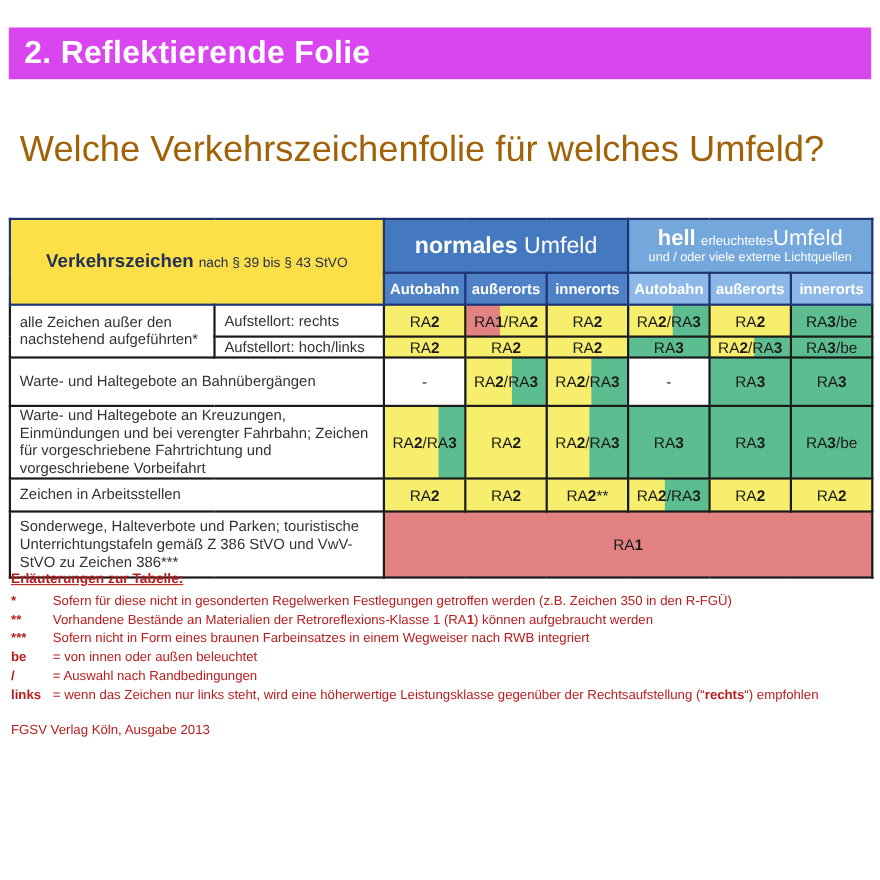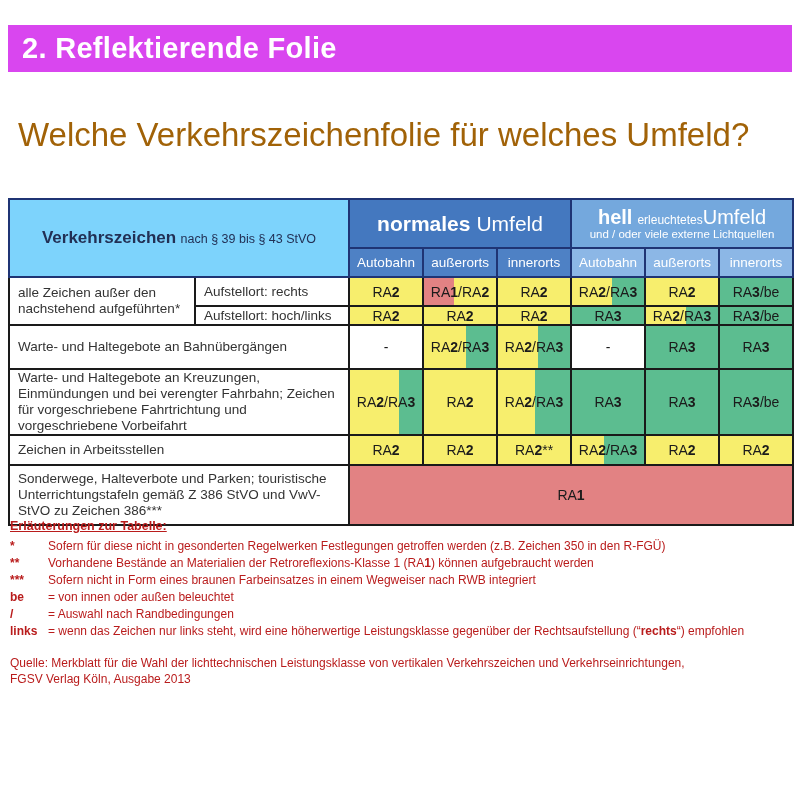--- a/index.html
+++ b/index.html
@@ -23,21 +23,21 @@
   .corner{text-align:center;}
   .corner-title{font-weight:bold;font-size:17px;color:#223055;}
   .corner-sub{font-size:12.5px;color:#223055;}
   .gh{color:#fff;text-align:center;}
   .gh-normal{font-size:21px;}
   .gh-normal b{margin-right:6px;}
   .hell-line1{font-size:20px;line-height:1.1;}
   .hell-line1 b{margin-right:5px;}
   .hell-line1 .sm{font-size:12px;margin-right:0;}
   .hell-line2{font-size:11.5px;line-height:1.2;}
-  tr.shead td{color:#fff;text-align:center;font-size:13.5px;}
+  tr.shead td{color:#fff;text-align:center;font-size:13.5px;font-weight:bold;}
   .desc{font-size:13.5px;color:#333;padding:0 8px;text-align:left;line-height:1.18;}
   .dc{text-align:center;font-size:14px;color:#1b1b1b;}
   .dc b{font-weight:bold;}
 
   .notes{position:absolute;left:10px;top:519px;width:780px;font-size:12px;color:#b91c1c;}
   .notes-heading{font-weight:bold;text-decoration:underline;font-size:12.5px;margin-bottom:5px;}
   .note-item{display:flex;line-height:17px;}
   .note-prefix{font-weight:bold;min-width:38px;flex:0 0 auto;}
   .note-text{flex:1;}
   .source{margin-top:15px;line-height:16px;}
@@ -57,21 +57,21 @@
       <col style="width:154px">
     <col style="width:74px">
       <col style="width:74px">
       <col style="width:74px">
     <col style="width:74px">
       <col style="width:74px">
       <col style="width:74px">
   </colgroup>
   <tbody>
       <tr class="ghead" style="height:49px">
-    <td class="corner" rowspan="2" colspan="2" style="background: #7dd3fc;">
+    <td class="corner" rowspan="2" colspan="2" style="background: #fde047;">
       <span class="corner-title">Verkehrszeichen</span>
       <span class="corner-sub">nach § 39 bis § 43 StVO</span>
     </td>
     <td class="gh gh-normal" colspan="3" style="background: rgb(68, 120, 191);">
       <b>normales</b><span>Umfeld</span>
     </td>
     <td class="gh gh-hell" colspan="3" style="background: rgb(116, 168, 221);">
       <div class="hell-line1">
         <b>hell</b><span class="sm">erleuchtetes</span><span>Umfeld</span>
       </div>
@@ -159,16 +159,15 @@
   </div>
   <div class="note-item">
     <span class="note-prefix">/</span>
     <span class="note-text">= Auswahl nach Randbedingungen</span>
   </div>
   <div class="note-item">
     <span class="note-prefix">links</span>
     <span class="note-text">= wenn das Zeichen nur links steht, wird eine höherwertige Leistungsklasse gegenüber der Rechtsaufstellung (“<b>rechts</b>“) empfohlen</span>
   </div>
   <div class="source">
-    <div>Quelle: Merkblatt für die Wahl der lichttechnischen Leistungsklasse von vertikalen Verkehrszeichen und Verkehrseinrichtungen,</div>
     <div>FGSV Verlag Köln, Ausgabe 2013</div>
   </div>
 </div>
 
 </body></html>

